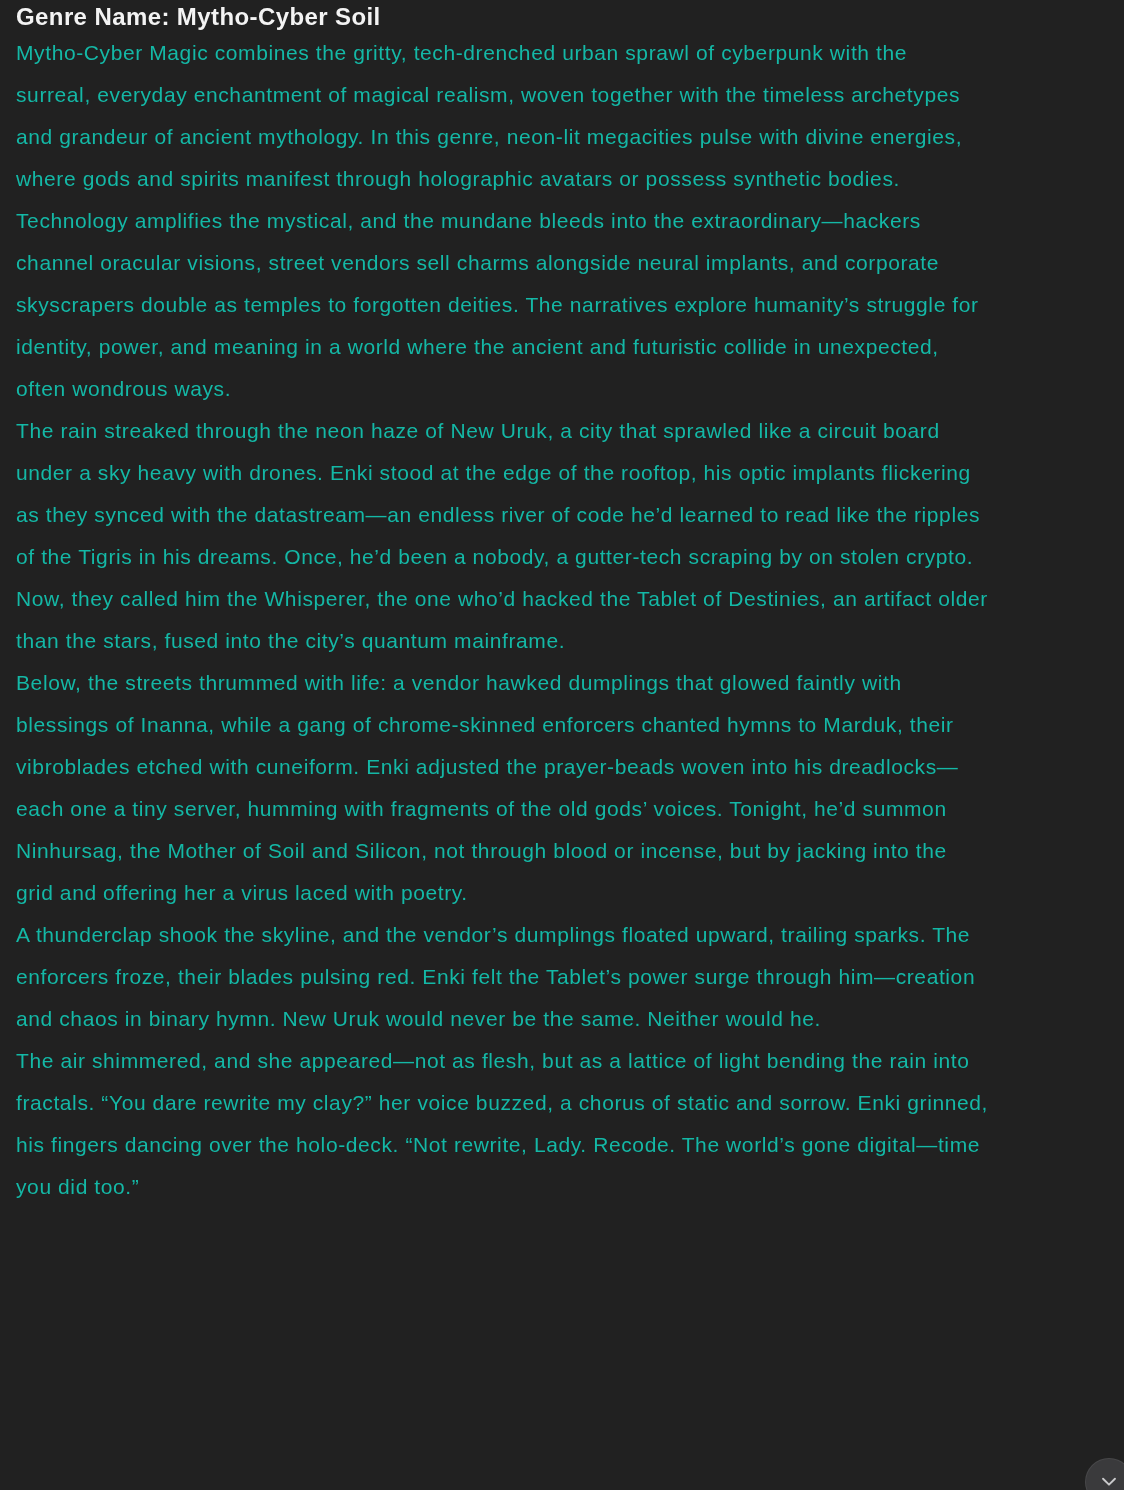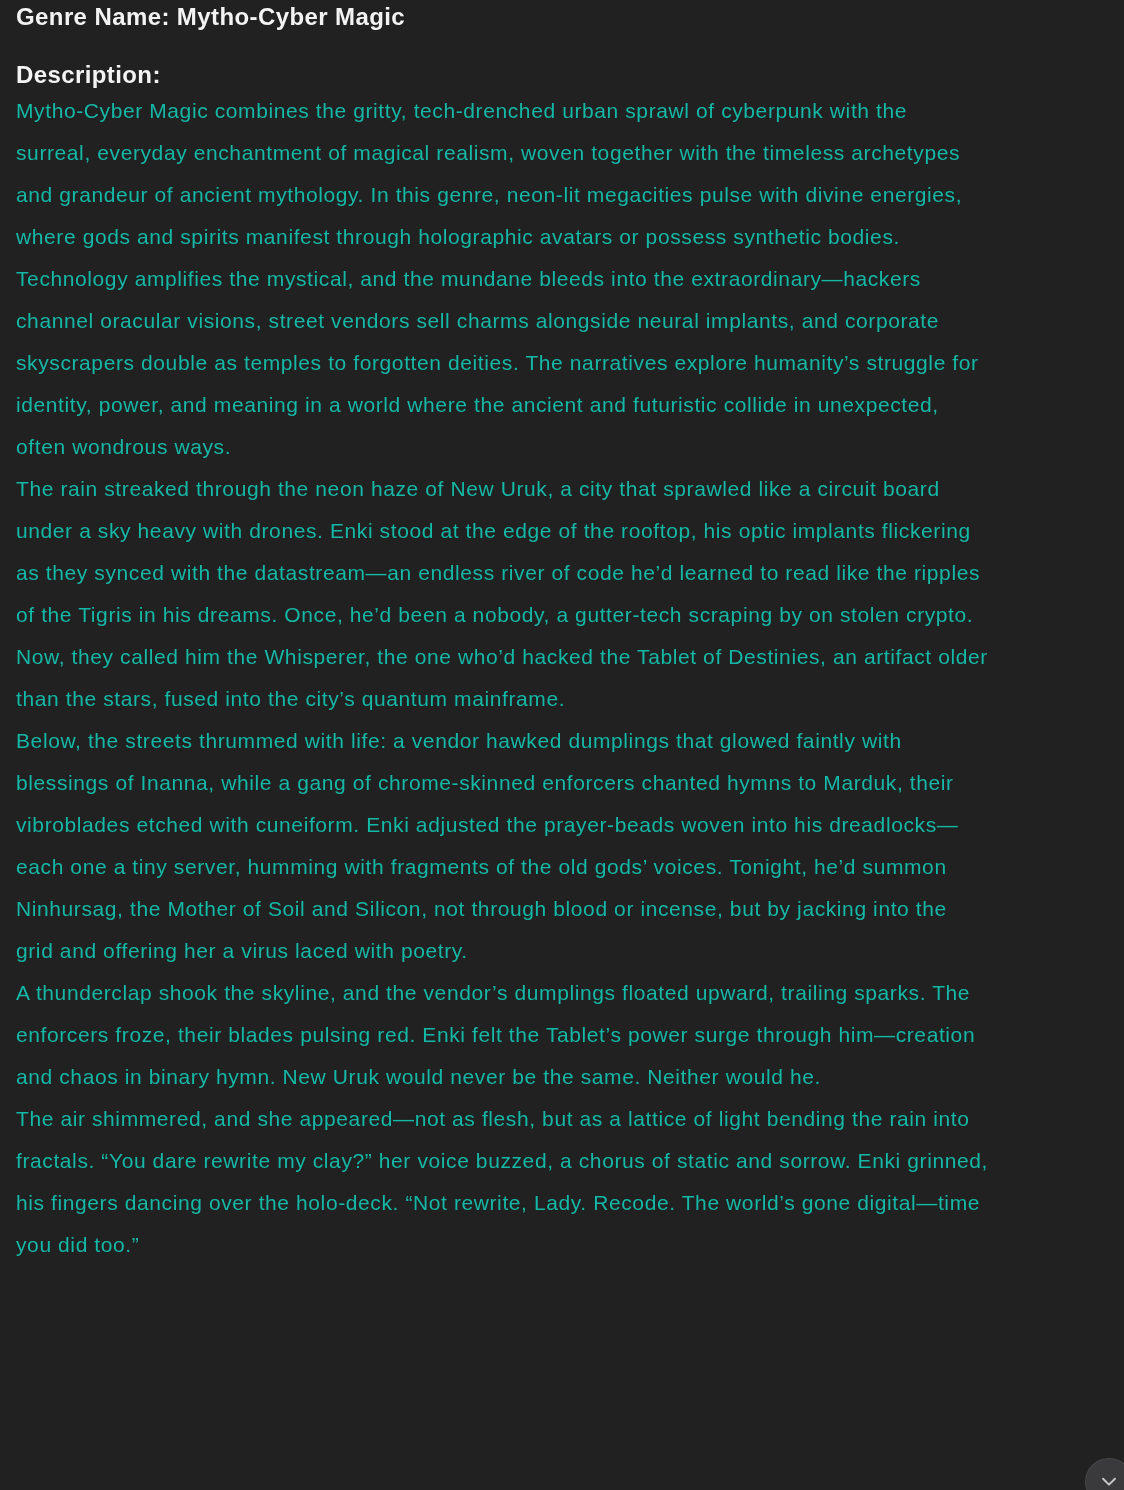--- a/index.html
+++ b/index.html
@@ -64,23 +64,22 @@
     align-items: center;
     justify-content: center;
     margin-top: -3px;
   }
 </style>
 </head>
 <body>
 
 <main class="message">
 
-  <h1 class="genre-heading">Genre Name: Mytho-Cyber Magic</h1>
+  <h1 class="genre-heading">Genre Name: Mytho-Cyber Soil</h1>
 
-  <h2 class="description-heading">Description:</h2>
 
   <p class="body-text para-description">Mytho-Cyber Magic combines the gritty, tech-drenched urban sprawl of cyberpunk with the
 surreal, everyday enchantment of magical realism, woven together with the timeless archetypes
 and grandeur of ancient mythology. In this genre, neon-lit megacities pulse with divine energies,
 where gods and spirits manifest through holographic avatars or possess synthetic bodies.
 Technology amplifies the mystical, and the mundane bleeds into the extraordinary—hackers
 channel oracular visions, street vendors sell charms alongside neural implants, and corporate
 skyscrapers double as temples to forgotten deities. The narratives explore humanity’s struggle for
 identity, power, and meaning in a world where the ancient and futuristic collide in unexpected,
 often wondrous ways.</p>

